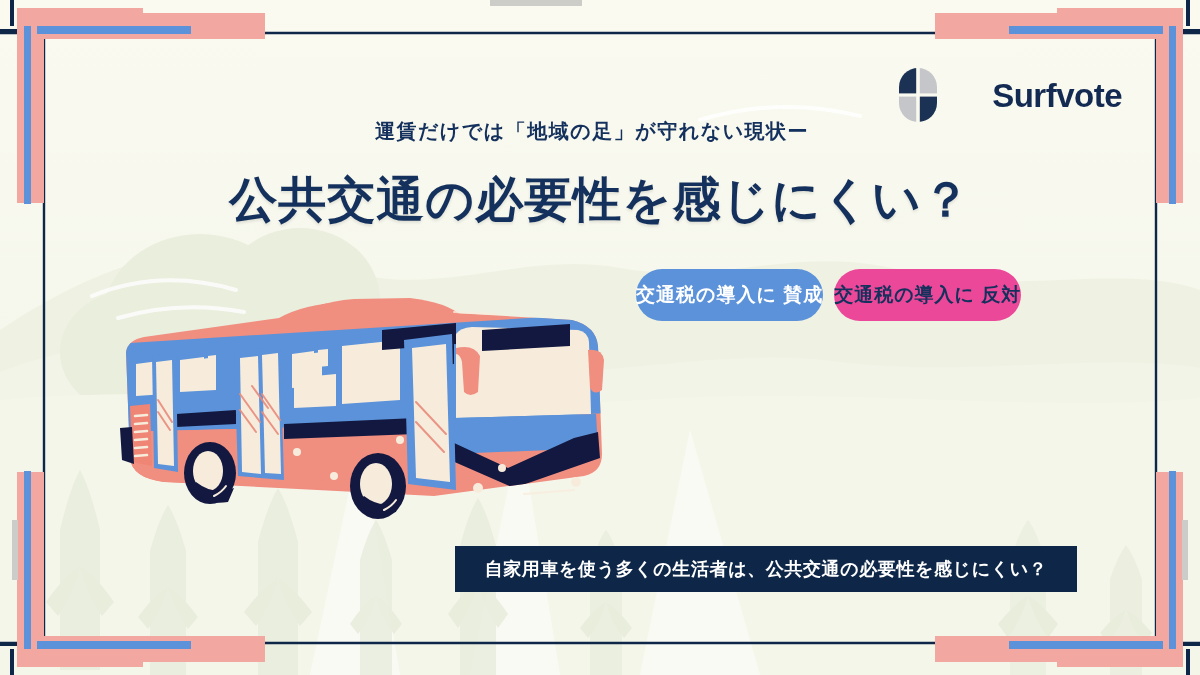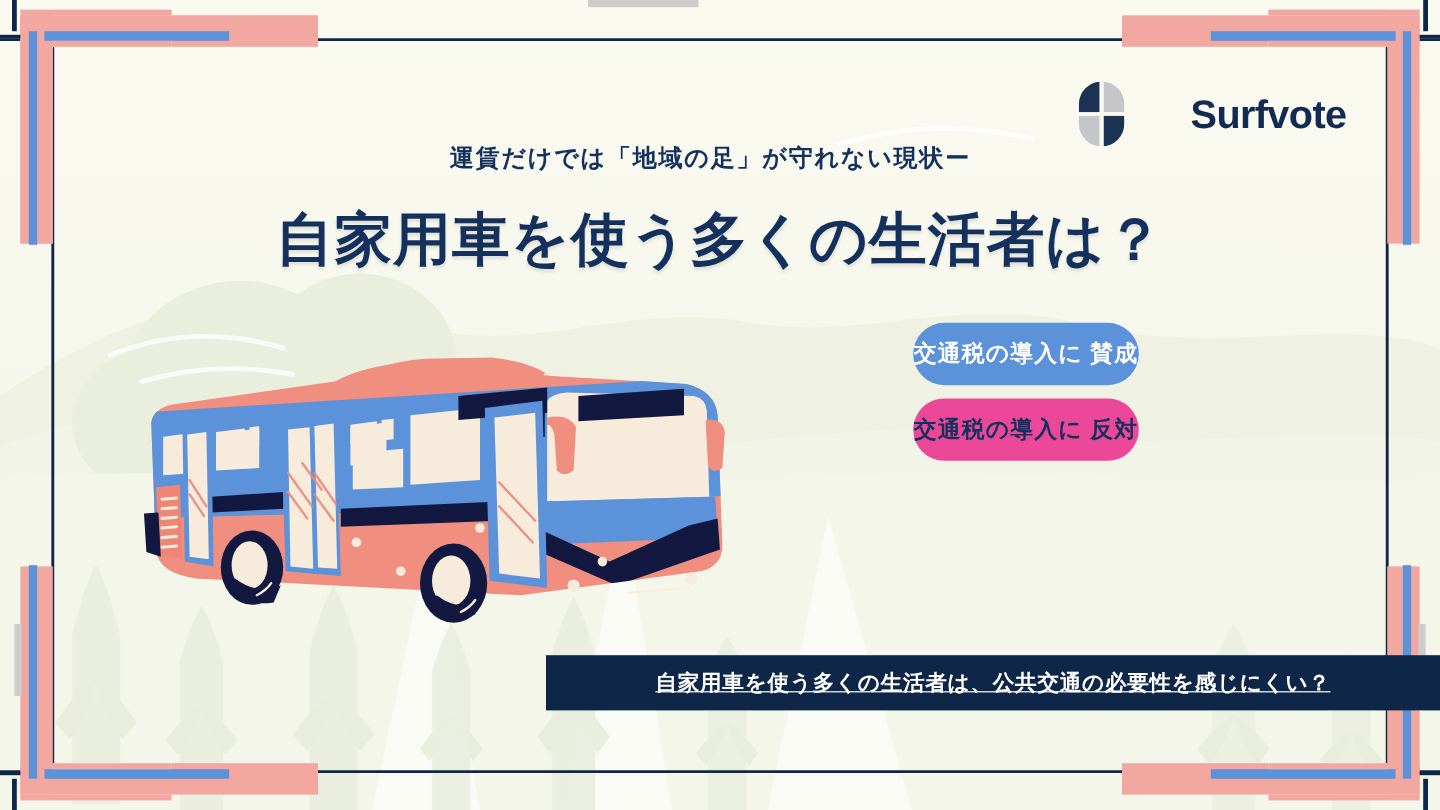--- a/index.html
+++ b/index.html
@@ -71,53 +71,51 @@
   
   .bus { position: absolute; left: 104px; top: 282px; width: 520px; height: 240px; }
 
   
   .options {
     position: absolute;
     left: 636px;
     top: 269px;
     width: 438px;
     display: flex;
-    flex-direction: column;
+    flex-direction: row;
     gap: 11px;
-    align-items: center;
   }
   .option {
     height: 52px;
     border-radius: 26px;
     display: flex;
     align-items: center;
     justify-content: center;
     font-size: 19px;
     font-weight: bold;
     letter-spacing: 1px;
   }
   .option.blue  { background: #5b92d9; color: #ffffff; }
   .option.pink  { background: #ec4899; color: #14305c; }
 
   
   .banner {
     position: absolute;
     left: 455px;
     top: 546px;
-    width: 745px;
+    width: 622px;
     height: 46px;
     background: #0e2748;
     display: flex;
     align-items: center;
     justify-content: center;
     color: #ffffff;
     font-size: 18px;
     font-weight: bold;
     letter-spacing: 0.6px;
-    text-decoration: underline;
   }
 </style>
 </head>
 <body>
 
 <div id="poster">
 
   <div class="bg-layer">
     <svg class="bg-svg" viewBox="0 0 1200 675" preserveAspectRatio="none" aria-hidden="true">
       <defs>
@@ -396,21 +394,21 @@
         <rect x="0" y="0" width="17.2" height="25.4" fill="#1c3254"></rect>
         <rect x="20.8" y="0" width="17.2" height="25.4" fill="#c4c6c9"></rect>
         <rect x="0" y="28.6" width="17.2" height="25.4" fill="#c4c6c9"></rect>
         <rect x="20.8" y="28.6" width="17.2" height="25.4" fill="#1c3254"></rect>
       </g>
     </svg>
     <div class="logo-word">Surfvote</div>
   </div>
 
   <div class="subtitle">運賃だけでは「地域の足」が守れない現状ー</div>
-  <div class="title">自家用車を使う多くの生活者は？</div>
+  <div class="title">公共交通の必要性を感じにくい？</div>
 
   <div class="options">
     <div class="option blue">交通税の導入に  賛成</div>
     <div class="option pink">交通税の導入に  反対</div>
   </div>
 
   <div class="banner">自家用車を使う多くの生活者は、公共交通の必要性を感じにくい？</div>
 
 </div>
 

